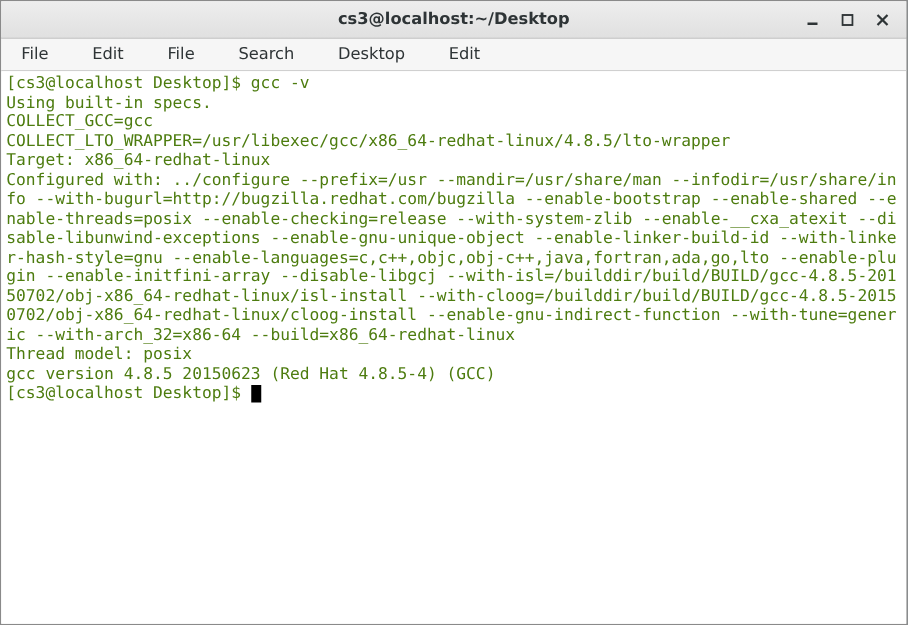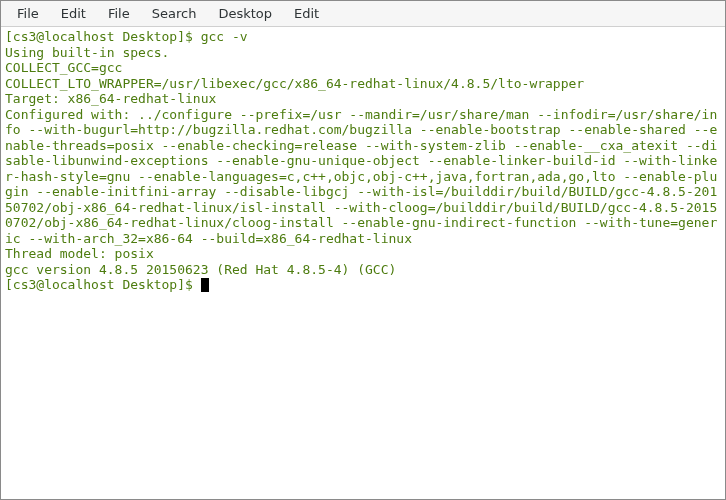--- a/index.html
+++ b/index.html
@@ -59,21 +59,21 @@
   
   .menubar {
     height: 26px;
     background: #f6f6f6;
     border-bottom: 1px solid #d0d0d0;
     display: flex;
     align-items: center;
     padding: 0 6px;
     font-size: 13px;
     color: #2e3436;
-    gap: 2px;
+    gap: 15px;
   }
   .menubar .menu-item {
     padding: 2px 10px;
     cursor: default;
   }
   
   .terminal {
     flex: 1;
     background: #ffffff;
     color: #4d7c0f;
@@ -101,20 +101,41 @@
     font-size: 13px;
     color: rgba(120,120,120,0.65);
     pointer-events: none;
   }
 </style>
 </head>
 <body>
 
 <div class="window">
 
+  <div class="titlebar">
+    <div class="title">cs3@localhost:~/Desktop</div>
+    <div class="window-controls">
+      <div class="wc-btn">
+        <svg width="10" height="10" viewBox="0 0 10 10">
+          <rect x="1" y="7" width="8" height="2" fill="#2e3436"></rect>
+        </svg>
+      </div>
+      <div class="wc-btn">
+        <svg width="10" height="10" viewBox="0 0 10 10">
+          <rect x="1" y="1" width="8" height="8" fill="none" stroke="#2e3436" stroke-width="1.5"></rect>
+        </svg>
+      </div>
+      <div class="wc-btn">
+        <svg width="10" height="10" viewBox="0 0 10 10">
+          <line x1="1" y1="1" x2="9" y2="9" stroke="#2e3436" stroke-width="1.8"></line>
+          <line x1="9" y1="1" x2="1" y2="9" stroke="#2e3436" stroke-width="1.8"></line>
+        </svg>
+      </div>
+    </div>
+  </div>
 
   <div class="menubar">
     <div class="menu-item">File</div>
     <div class="menu-item">Edit</div>
     <div class="menu-item">File</div>
     <div class="menu-item">Search</div>
     <div class="menu-item">Desktop</div>
     <div class="menu-item">Edit</div>
   </div>
 

